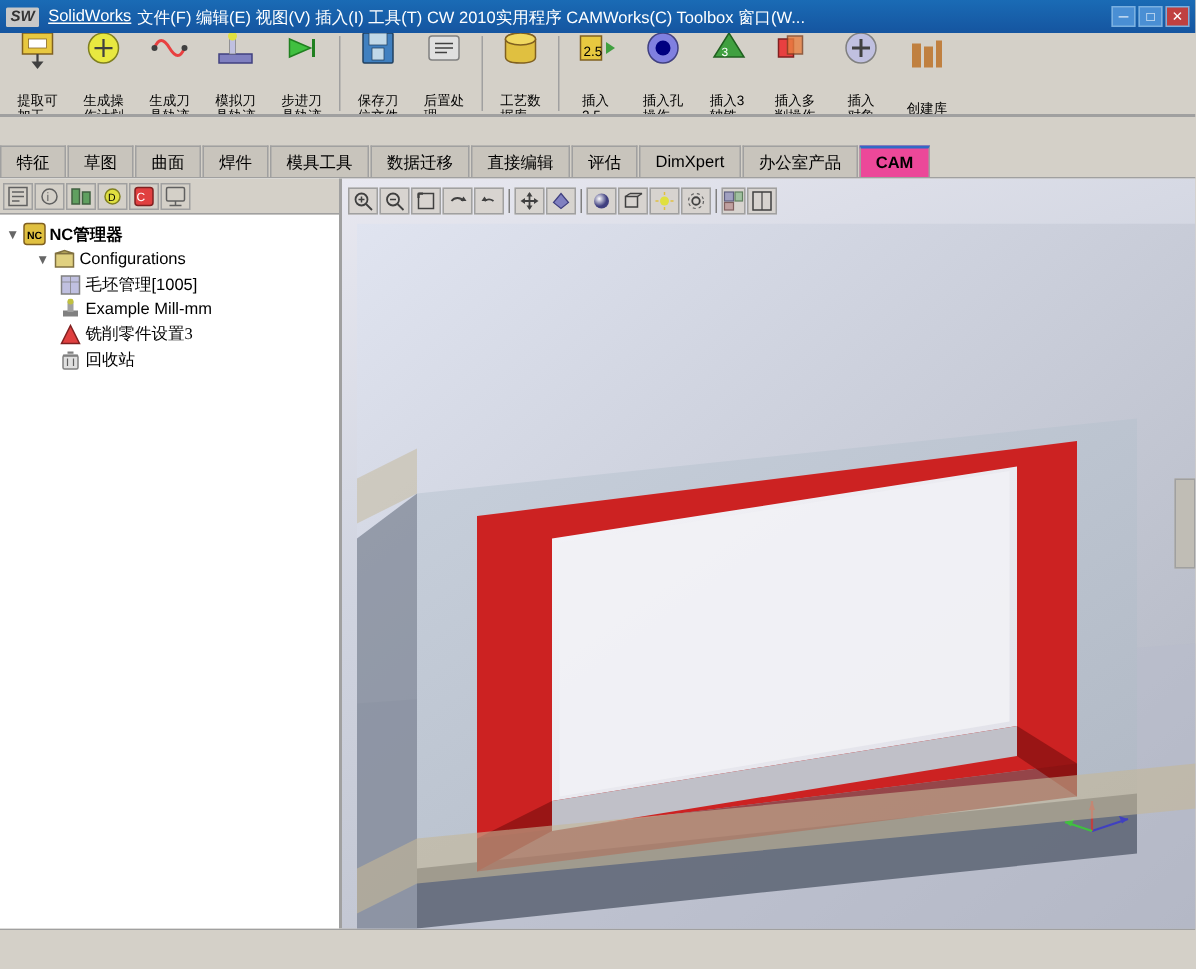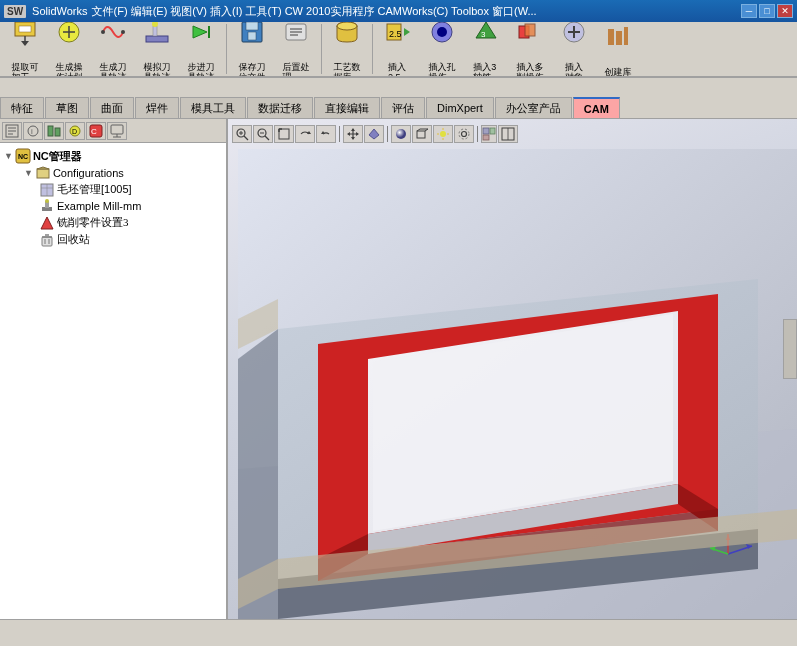--- a/index.html
+++ b/index.html
@@ -16,22 +16,23 @@
       font-size: 11px;
     }
     #title-bar .logo {
       background: #c8c8c8;
       color: #333;
       font-weight: bold;
       font-size: 10px;
       padding: 1px 3px;
       margin-right: 6px;
       border-radius: 1px;
-    }
-    #title-bar .title-text { color: white; font-size: 11px; }
+      font-style: italic;
+    }
+    #title-bar .title-text { color: white; font-size: 11px; text-decoration: underline; }
     #title-bar .window-controls { margin-left: auto; display: flex; gap: 2px; }
     #title-bar .win-btn {
       width: 16px; height: 14px;
       background: #4a8fd4;
       border: 1px solid #7ab0e0;
       color: white;
       font-size: 9px;
       display: flex; align-items: center; justify-content: center;
       cursor: pointer;
     }
@@ -88,21 +89,21 @@
       cursor: pointer;
       border: 1px solid #a0a0a0;
       border-bottom: none;
       background: #c8c4bc;
       color: #000;
       margin-right: 1px;
       height: 21px;
       display: flex; align-items: center;
     }
     .tab.active {
-      background: #fca5a5;
+      background: #ec4899;
       border-top: 2px solid #316ac5;
       font-weight: bold;
       color: #000;
     }
 
     
     #content {
       display: flex;
       height: calc(646px - 22px - 20px - 56px - 24px - 24px);
     }

